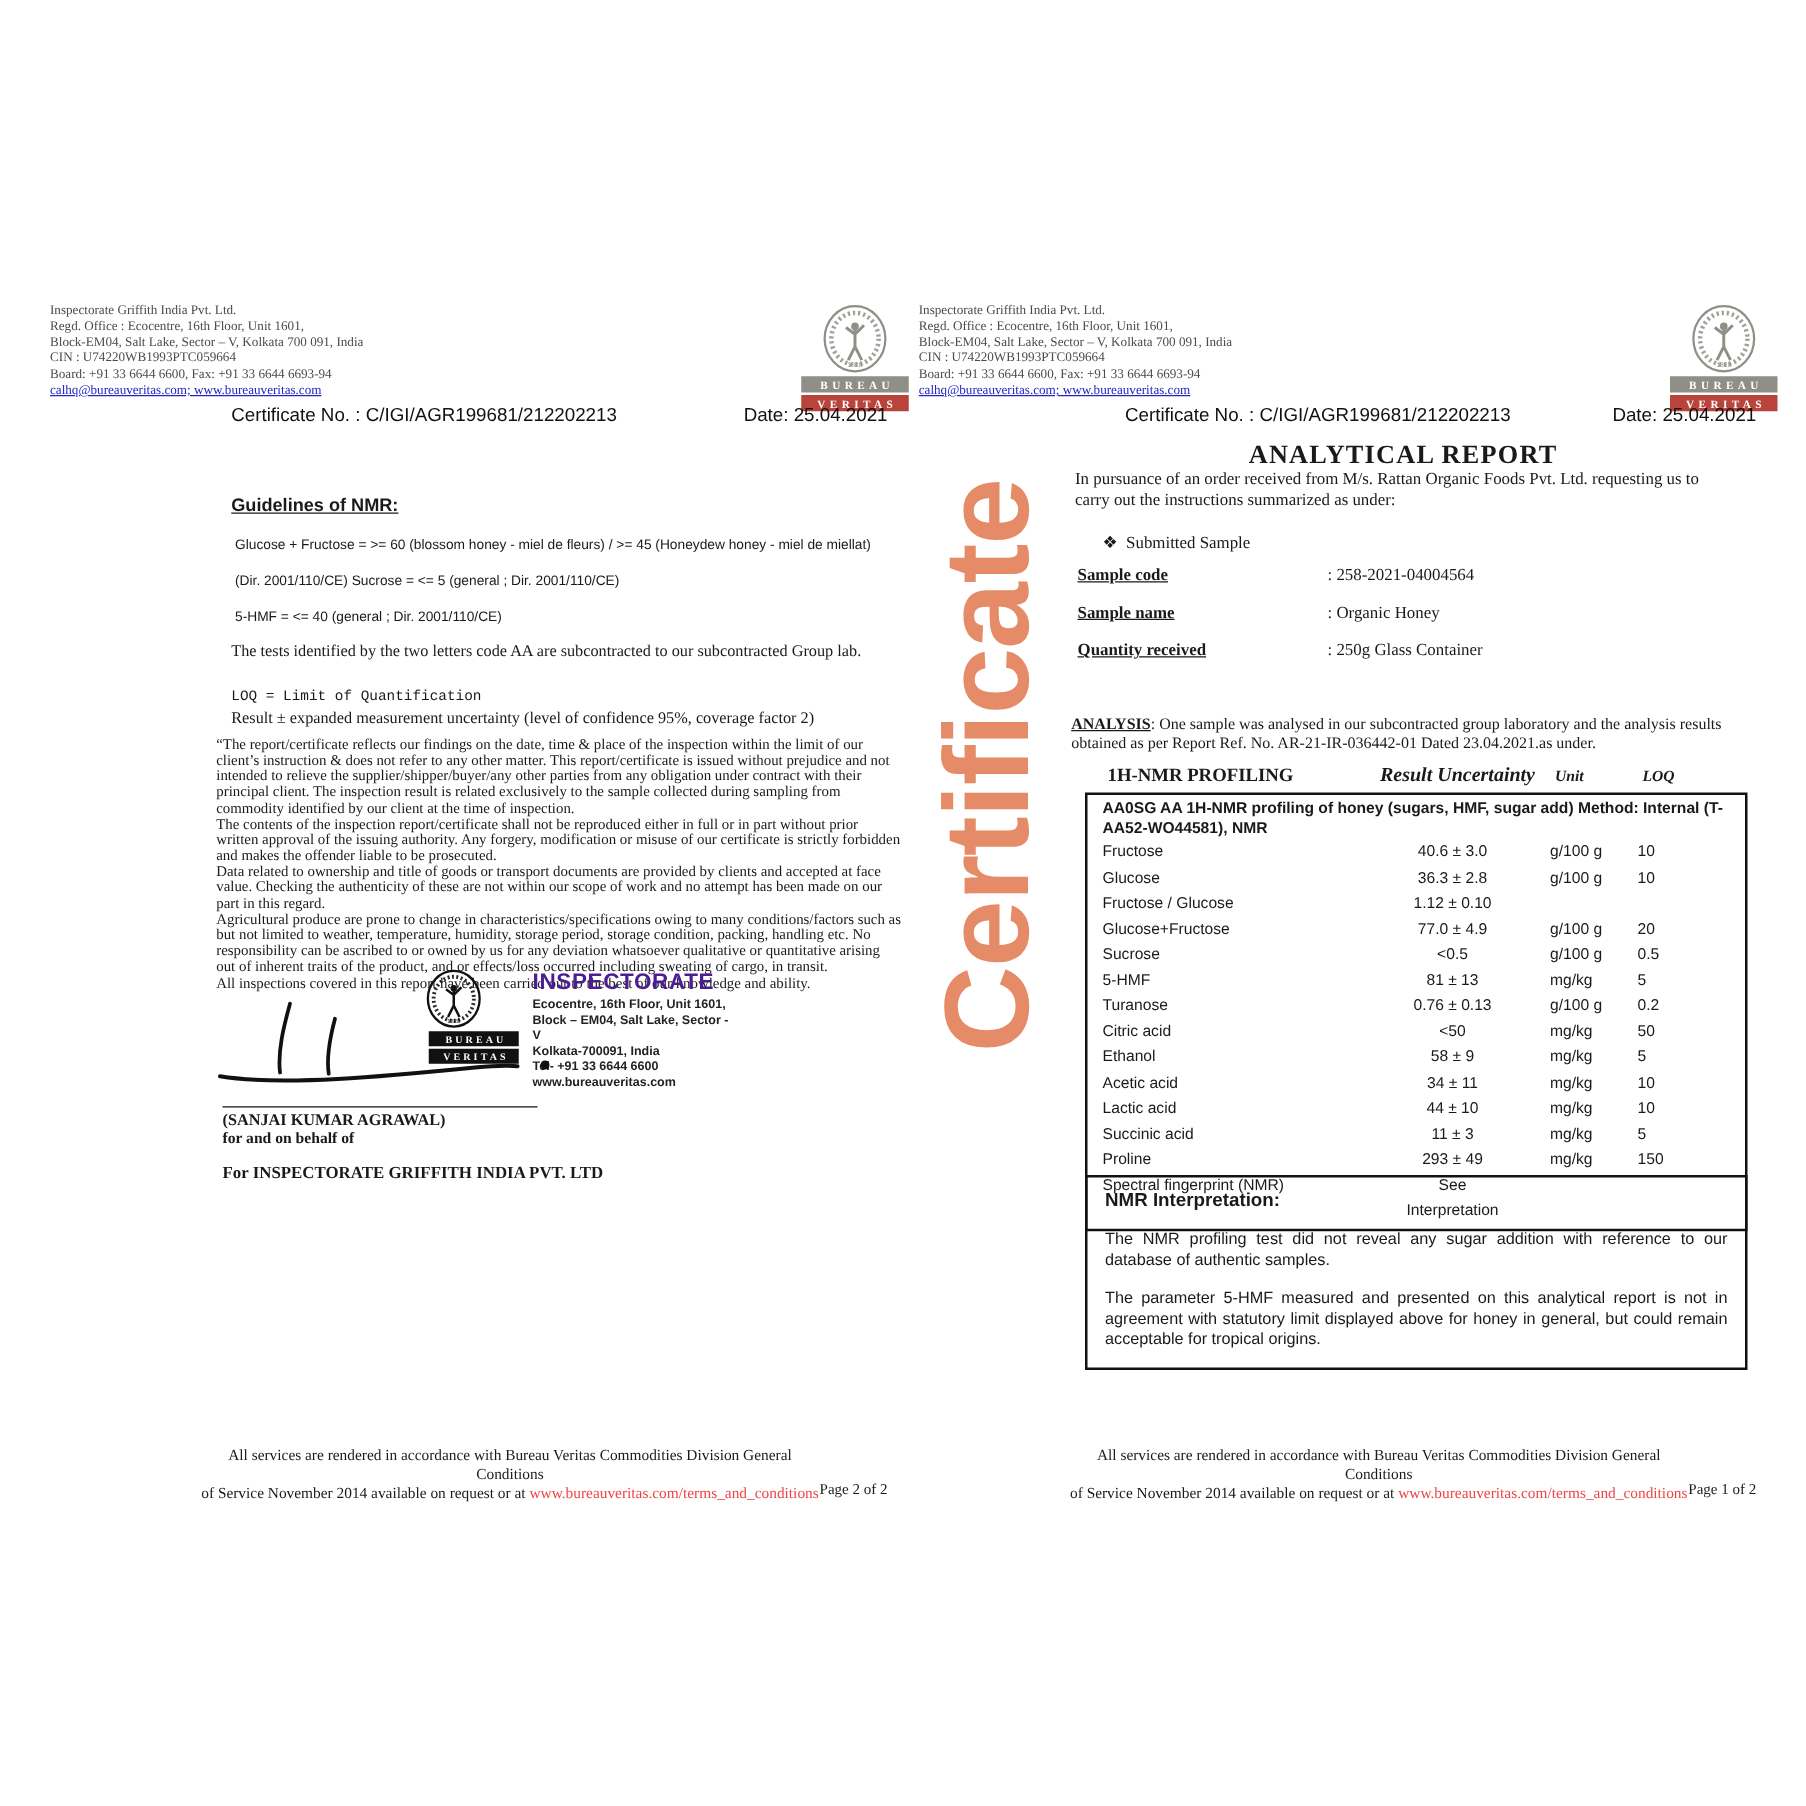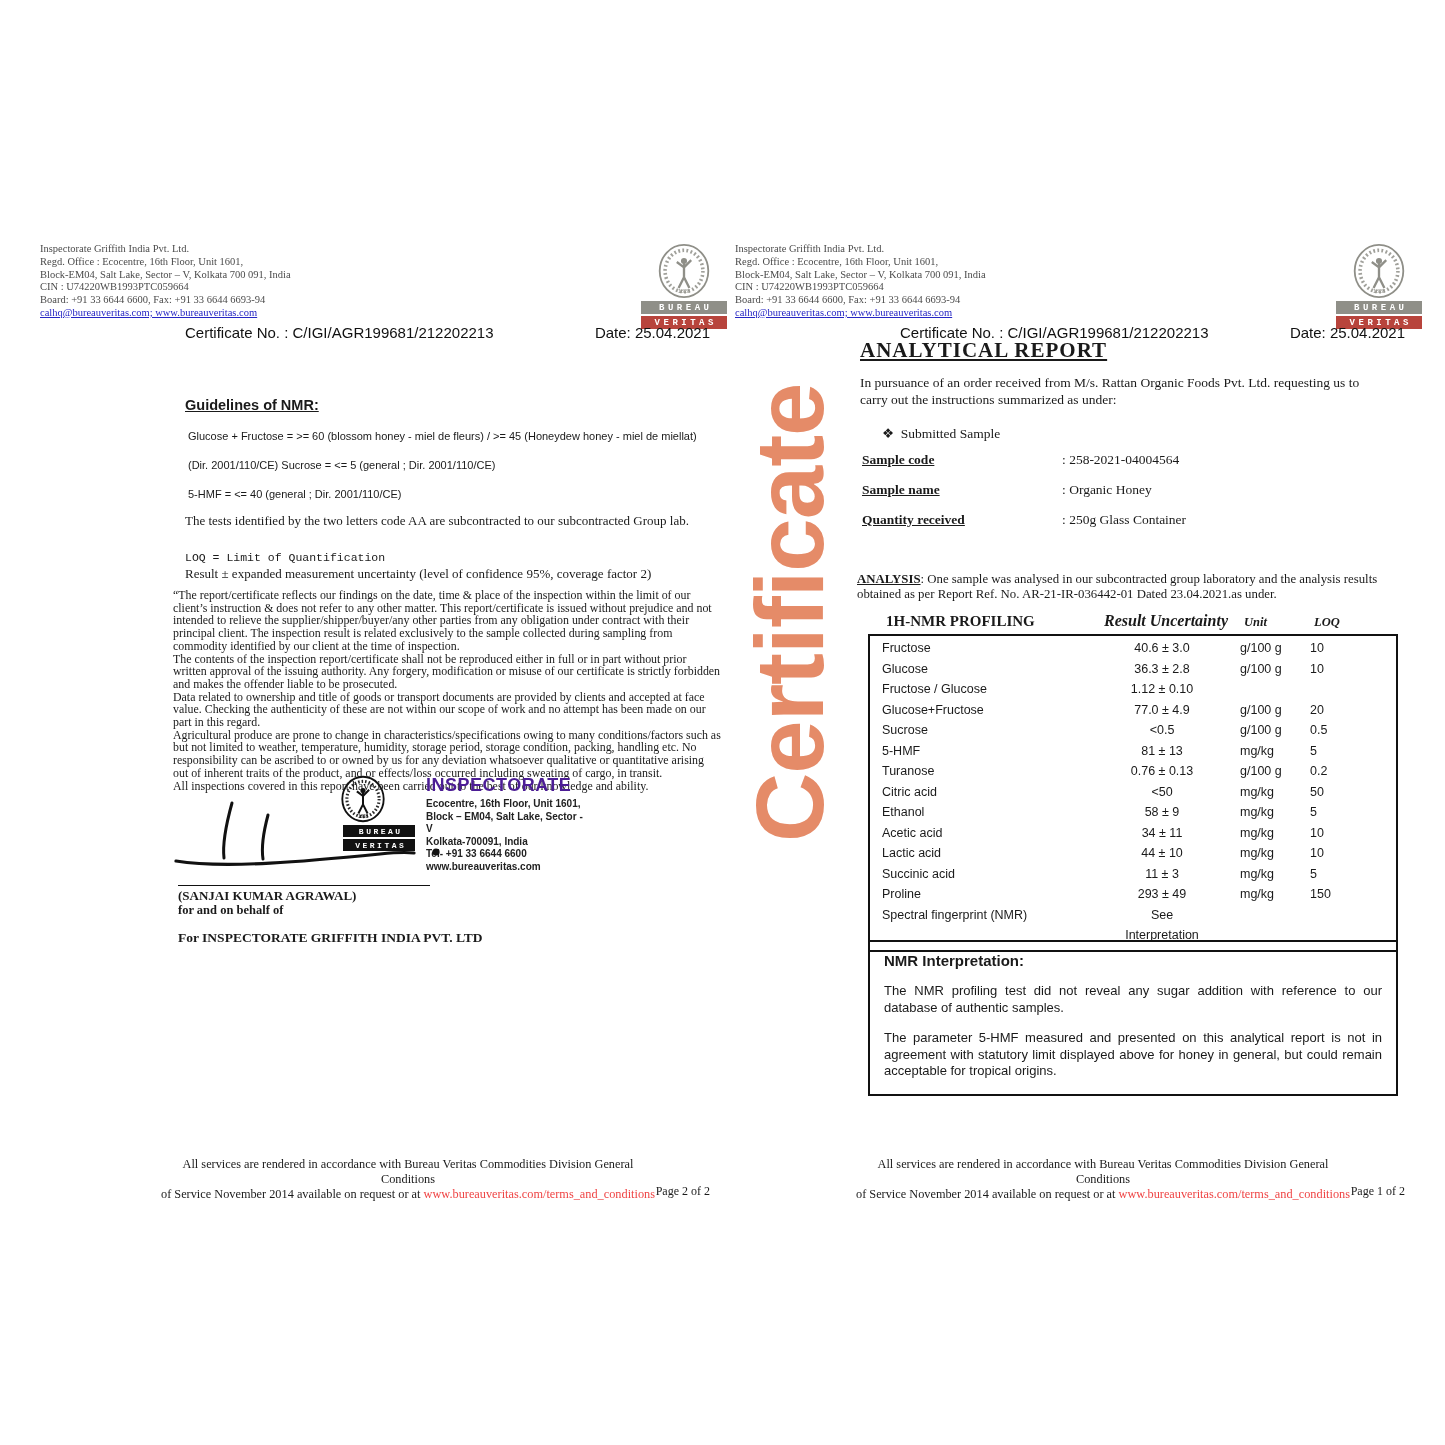--- a/index.html
+++ b/index.html
@@ -8,21 +8,21 @@
   .page{position:absolute;top:240px;width:672px;}
   #page-left{left:40px;}
   #page-right{left:735px;}
 
   
   .hdr-row{position:absolute;top:0;left:0;width:100%;height:100px;}
   .company{position:absolute;left:0;top:3px;width:420px;font-size:10.5px;line-height:12.8px;color:#4b4b4b;}
   .company .lnk{color:#2525c4;text-decoration:underline;}
   .bv-logo{position:absolute;left:600px;top:3px;width:88px;text-align:center;}
   .bv-oval{display:block;margin:0 auto;width:54px;height:56px;color:#8f8f88;}
-  .bv-box{width:86px;margin:2px auto 0;font-family:Liberation Mono, monospace;font-size:9px;font-weight:bold;
+  .bv-box{width:86px;margin:2px auto 0;font-family:Liberation Serif, serif;font-size:9px;font-weight:bold;
           letter-spacing:3.5px;color:#fff;padding:2px 0 1px;text-indent:3.5px;}
   .bv-gray{background:#8f8f88;}
   .bv-red{background:#b8443c;}
   .cert-row{position:absolute;top:84px;left:0;width:100%;font-family:"Liberation Sans",sans-serif;
             font-size:15px;color:#111;}
   .cert-no{position:absolute;left:145px;top:0;}
   #page-right .cert-no{left:165px;}
   .cert-date{position:absolute;right:2px;top:0;}
 
   
@@ -42,22 +42,22 @@
   .stamp-right{font-family:"Liberation Sans",sans-serif;width:160px;}
   .stamp-name{font-size:18px;font-weight:bold;letter-spacing:.5px;color:#4c1d95;}
   .stamp-addr{font-size:10px;font-weight:bold;line-height:12.5px;color:#222;margin-top:2px;}
   .signature{position:absolute;left:130px;top:555px;width:300px;height:80px;}
   .sig-rule{position:absolute;left:138px;top:645px;width:252px;border-top:1.3px solid #111;}
   .sig-name{position:absolute;left:138px;top:648px;font-size:13px;font-weight:bold;}
   .sig-behalf{position:absolute;left:138px;top:663px;font-size:12.5px;font-weight:bold;}
   .sig-company{position:absolute;left:138px;top:690px;font-size:13.5px;font-weight:bold;}
 
   
-  .rpt-title{position:absolute;left:125px;top:98px;width:525px;text-align:left;
-             font-size:21px;font-weight:bold;text-decoration:underline;letter-spacing:1px;}
+  .rpt-title{position:absolute;left:125px;top:111px;width:525px;text-align:center;
+             font-size:21px;font-weight:bold;letter-spacing:1px;}
   .rpt-intro{position:absolute;left:125px;top:134px;width:528px;font-size:13.5px;line-height:17px;}
   .rpt-bullet{position:absolute;left:147px;top:185px;font-size:13.5px;}
   .fields{position:absolute;left:127px;top:212px;width:528px;}
   .field-row{display:flex;height:30px;align-items:flex-start;font-size:13.5px;}
   .field-label{width:200px;font-weight:bold;text-decoration:underline;}
   .analysis{position:absolute;left:122px;top:332px;width:548px;font-size:12.8px;line-height:15.2px;}
   .analysis b{text-decoration:underline;}
   .rtable{position:absolute;left:133px;top:372px;width:530px;}
   .thead{display:flex;align-items:baseline;padding:0 12px;height:22px;}
   .th1{width:210px;padding-left:6px;font-size:15px;font-weight:bold;}
@@ -244,20 +244,21 @@
     </div>
 
     <div class="rtable">
       <div class="thead">
         <div class="th1">1H-NMR PROFILING</div>
         <div class="th2">Result Uncertainty</div>
         <div class="th3">Unit</div>
         <div class="th4">LOQ</div>
       </div>
       <div class="tbox">
+        <div class="method-row">AA0SG AA 1H-NMR profiling of honey (sugars, HMF, sugar add) Method: Internal (T-AA52-WO44581), NMR</div>
         <div>
   <div class="trow">
     <div class="c-param">Fructose</div>
     <div class="c-result">40.6 ± 3.0</div>
     <div class="c-unit">g/100 g</div>
     <div class="c-loq">10</div>
   </div>
 
   <div class="trow">
     <div class="c-param">Glucose</div>

